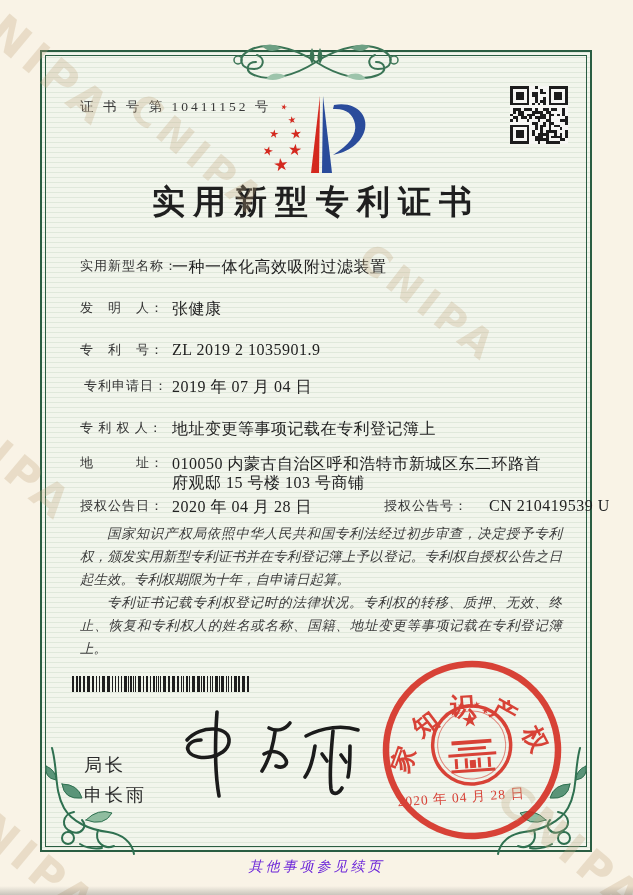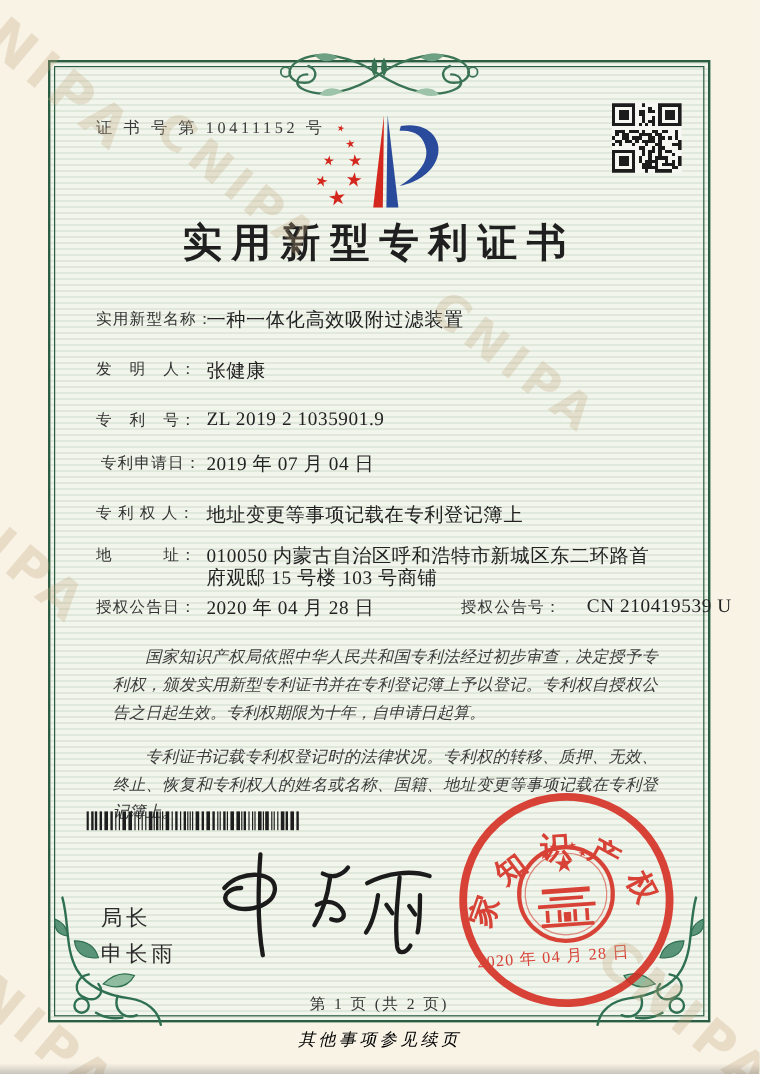--- a/index.html
+++ b/index.html
@@ -45,33 +45,33 @@
   .row.wrap{white-space:normal;}
   .row.wrap .val{width:372px;line-height:19px;white-space:normal;}
   .pair2{margin-left:72px;}
   .pair2 .lbl{width:auto;margin-right:21px;}
   
   .legal{
     position:absolute;left:38px;top:470px;width:482px;
     font-style:italic;font-size:13.5px;line-height:23px;color:#3b3b3b;
     text-align:justify;
   }
-  .legal p{margin:14px;text-indent:2em;}
+  .legal p{margin:0;text-indent:2em;}
   
   .barcode{position:absolute;left:30px;top:624px;width:180px;height:16px;}
   .sig-label{position:absolute;left:42px;font-size:18px;letter-spacing:3px;color:#2b2b2b;margin-top:15px;}
   .sig-title{top:686px;}
   .sig-name{top:716px;}
   .sig-script{position:absolute;left:115px;top:650px;width:220px;height:105px;}
   .seal{position:absolute;left:330px;top:598px;width:200px;height:200px;transform:rotate(-4deg);}
   
   .page-info{position:absolute;left:0;top:776px;width:100%;text-align:center;font-size:13px;letter-spacing:2px;color:#333;}
   .note{
     position:absolute;left:0;top:858px;width:633px;text-align:center;z-index:2;
-    font-style:italic;font-size:14px;letter-spacing:3px;color:#000000;
+    font-style:italic;font-size:14px;letter-spacing:3px;color:#6d28d9;
   }
   
   .orn-top{position:absolute;left:50%;top:-14px;margin-left:-122px;width:244px;height:48px;}
   .orn-bl{position:absolute;left:-8px;bottom:-10px;width:104px;height:114px;}
   .orn-br{position:absolute;right:-8px;bottom:-10px;width:104px;height:114px;transform:scaleX(-1);}
   .scan-shadow{position:absolute;left:0;bottom:0;width:100%;height:9px;z-index:6;
     background:linear-gradient(180deg, rgba(0,0,0,0), rgba(90,90,90,.30));}
 </style>
 </head>
 <body>
@@ -420,18 +420,17 @@
         <rect x="97" y="110" width="6" height="8"></rect>
         <rect x="78" y="119" width="44" height="3"></rect>
       </g>
       <defs>
           <path id="star2" d="M0,-1 L0.588,0.809 L-0.951,-0.309 L0.951,-0.309 L-0.588,0.809 Z"></path>
         </defs>
       <text x="86" y="151" text-anchor="middle" font-size="13.5" fill="#d4291e" letter-spacing="1" font-family="Liberation Serif, DejaVu Serif, serif">2020 年 04 月 28 日</text>
     </g>
   </svg>
 
-  <div class="page-info">第 1 页 (共 2 页)</div>
 </div>
 
 <div class="note">其他事项参见续页</div>
 
 <div class="scan-shadow"></div>
 
 </body></html>

